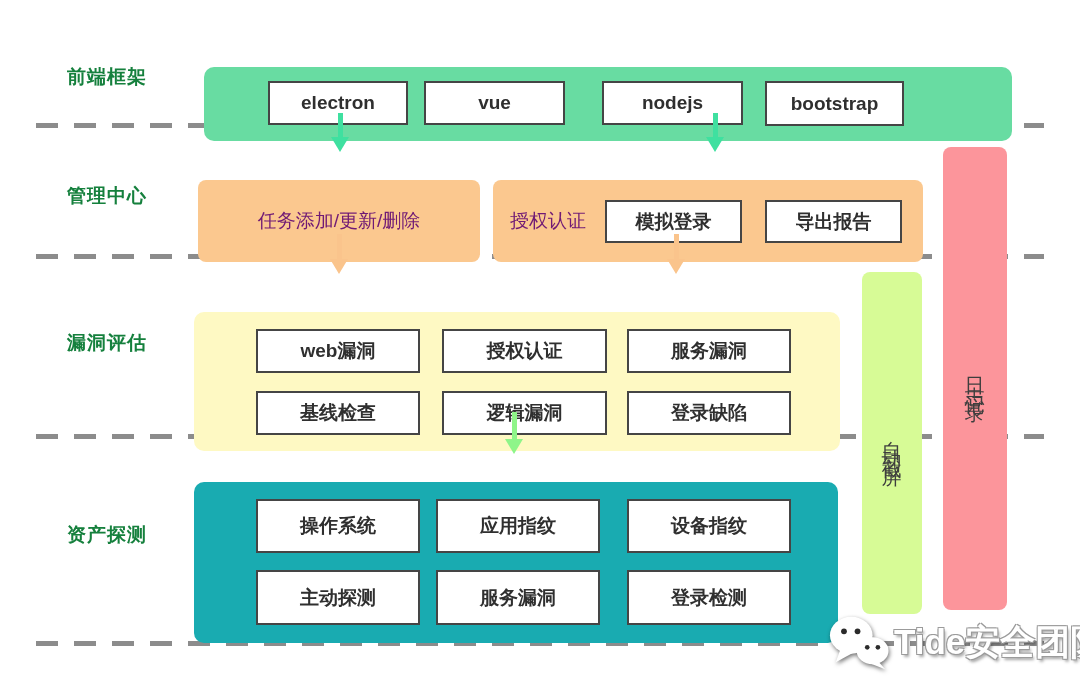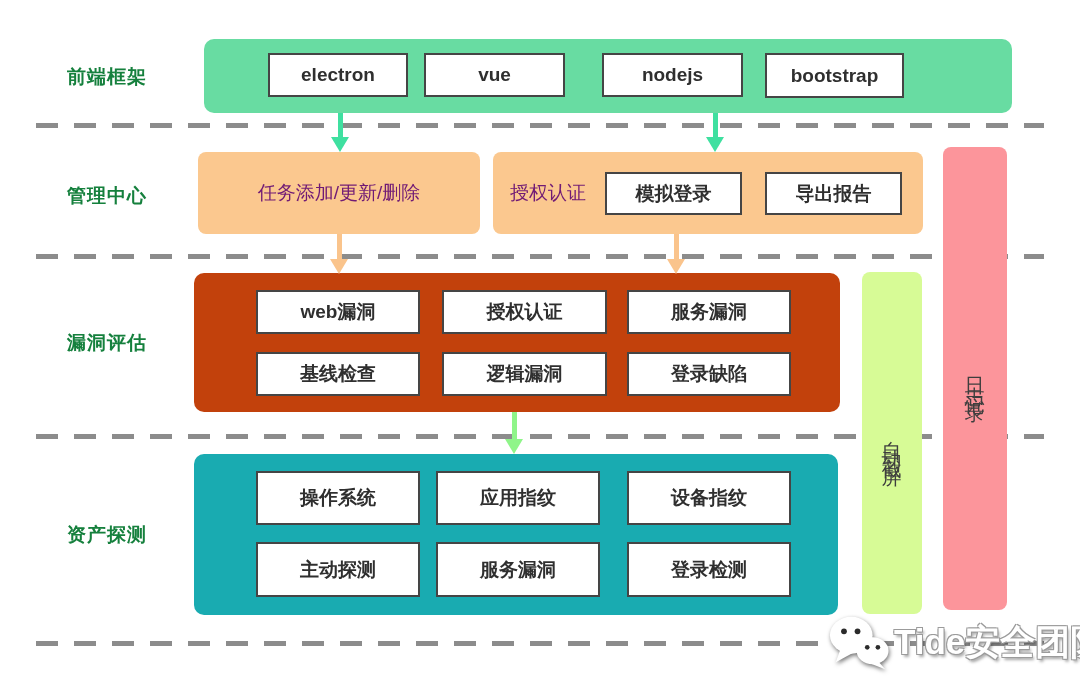--- a/index.html
+++ b/index.html
@@ -8,25 +8,25 @@
 
   
   .dash-line{position:absolute;left:36px;width:1008px;height:5px;z-index:1;
     background:repeating-linear-gradient(to right,#8c8c8c 0 22px,transparent 22px 38px);}
 
   
   .row-label{position:absolute;left:52px;width:110px;text-align:center;
     font-size:19px;font-weight:bold;color:#15803d;z-index:2;letter-spacing:1px;}
 
   
-  .panel{position:absolute;border-radius:10px;z-index:2;}
+  .panel{position:absolute;border-radius:10px;z-index:2;margin-top:28px;}
   .panel-frontend{left:204px;top:39px;width:808px;height:74px;background:#68dca2;}
   .panel-task{left:198px;top:152px;width:282px;height:82px;background:#fbc88f;border-radius:8px;}
   .panel-auth{left:493px;top:152px;width:430px;height:82px;background:#fbc88f;border-radius:8px;}
-  .panel-vuln{left:194px;top:273px;width:646px;height:139px;background:#c2410c;}
+  .panel-vuln{left:194px;top:284px;width:646px;height:139px;background:#fef9c3;}
   .panel-asset{left:194px;top:454px;width:644px;height:161px;background:#19abb1;}
   .panel-side{position:absolute;border-radius:8px;z-index:2;display:flex;align-items:center;justify-content:center;}
   .panel-shot{left:862px;top:272px;width:60px;height:342px;background:#d7fb96;}
   .panel-log{left:943px;top:147px;width:64px;height:463px;background:#fc959b;}
 
   
   .node{position:absolute;background:#ffffff;border:2px solid #454545;
     display:flex;align-items:center;justify-content:center;
     font-size:19px;font-weight:bold;color:#2f2f2f;box-sizing:border-box;}
 

